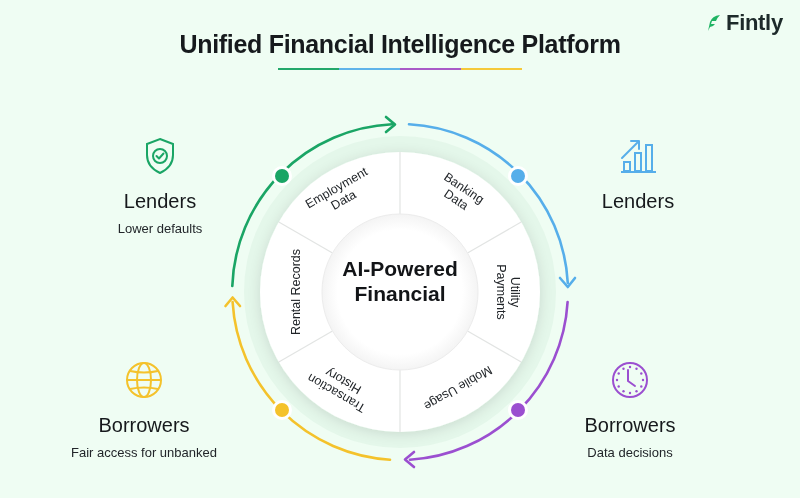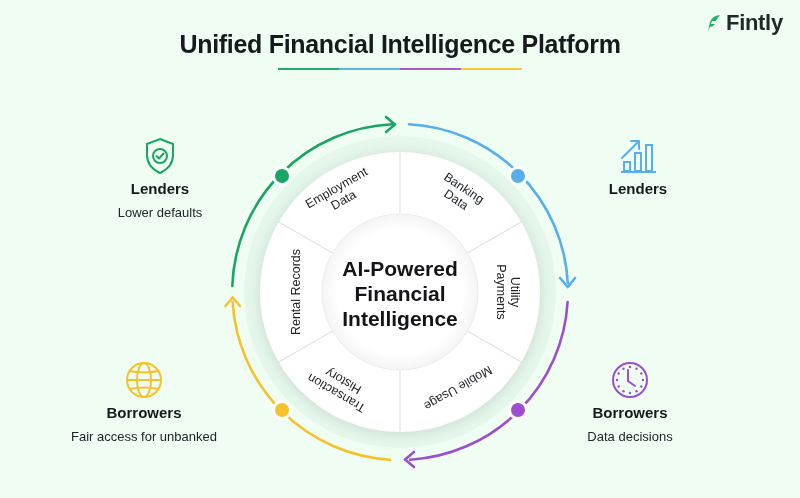--- a/index.html
+++ b/index.html
@@ -27,21 +27,21 @@
   .seg-label {
     position:absolute; font-size:12.5px; color:#202428; text-align:center;
     line-height:14px; white-space:nowrap; transform-origin:center center;
   }
   .center-text {
     position:absolute; left:322px; top:256px; width:156px; text-align:center;
     font-size:21px; font-weight:700; line-height:25px; color:#121417;
   }
   .card { position:absolute; width:180px; text-align:center; }
   .card .icon { display:flex; justify-content:center; height:44px; }
-  .card .heading { font-size:15px; font-weight:700; margin-top:0; color:#16191c; }
+  .card .heading { font-size:20px; font-weight:400; margin-top:10px; color:#16191c; }
   .card .sub { font-size:13px; margin-top:8px; color:#22262a; }
 </style>
 </head>
 <body>
 
 <div class="logo">
   <svg width="18" height="20" viewBox="0 0 18 20">
     <path d="M4 18 L6 9 Q8 3 16 2 Q13 5 12 8 L8 8 L7 11 L11 11 Q9 14 6 14 Z" fill="#1fb463"></path>
   </svg>
   <span class="logo-text">Fintly</span>
@@ -140,21 +140,20 @@
   <div>Rental Records</div>
 </div>
 <div class="seg-label" style="left:290px; top:180px; width:100px; transform:rotate(-30deg);">
   <div>Employment</div>
   <div>Data</div>
 </div>
 
 <div class="center-text">
   <div>AI-Powered</div>
   <div>Financial</div>
-  <div>Intelligence</div>
 </div>
 
 <div class="card" style="left:70px; top:136px;">
   <div class="icon">
     <svg width="34" height="40" viewBox="0 0 34 40">
       <path d="M17 3 L30 8 L30 19 Q30 31 17 37 Q4 31 4 19 L4 8 Z" fill="none" stroke="#1aa565" stroke-width="2"></path>
       <circle cx="17" cy="20" r="7" fill="none" stroke="#1aa565" stroke-width="2"></circle>
       <path d="M13.5 20 L16 22.5 L20.5 17.5" fill="none" stroke="#1aa565" stroke-width="2" stroke-linecap="round" stroke-linejoin="round"></path>
     </svg>
   </div>

